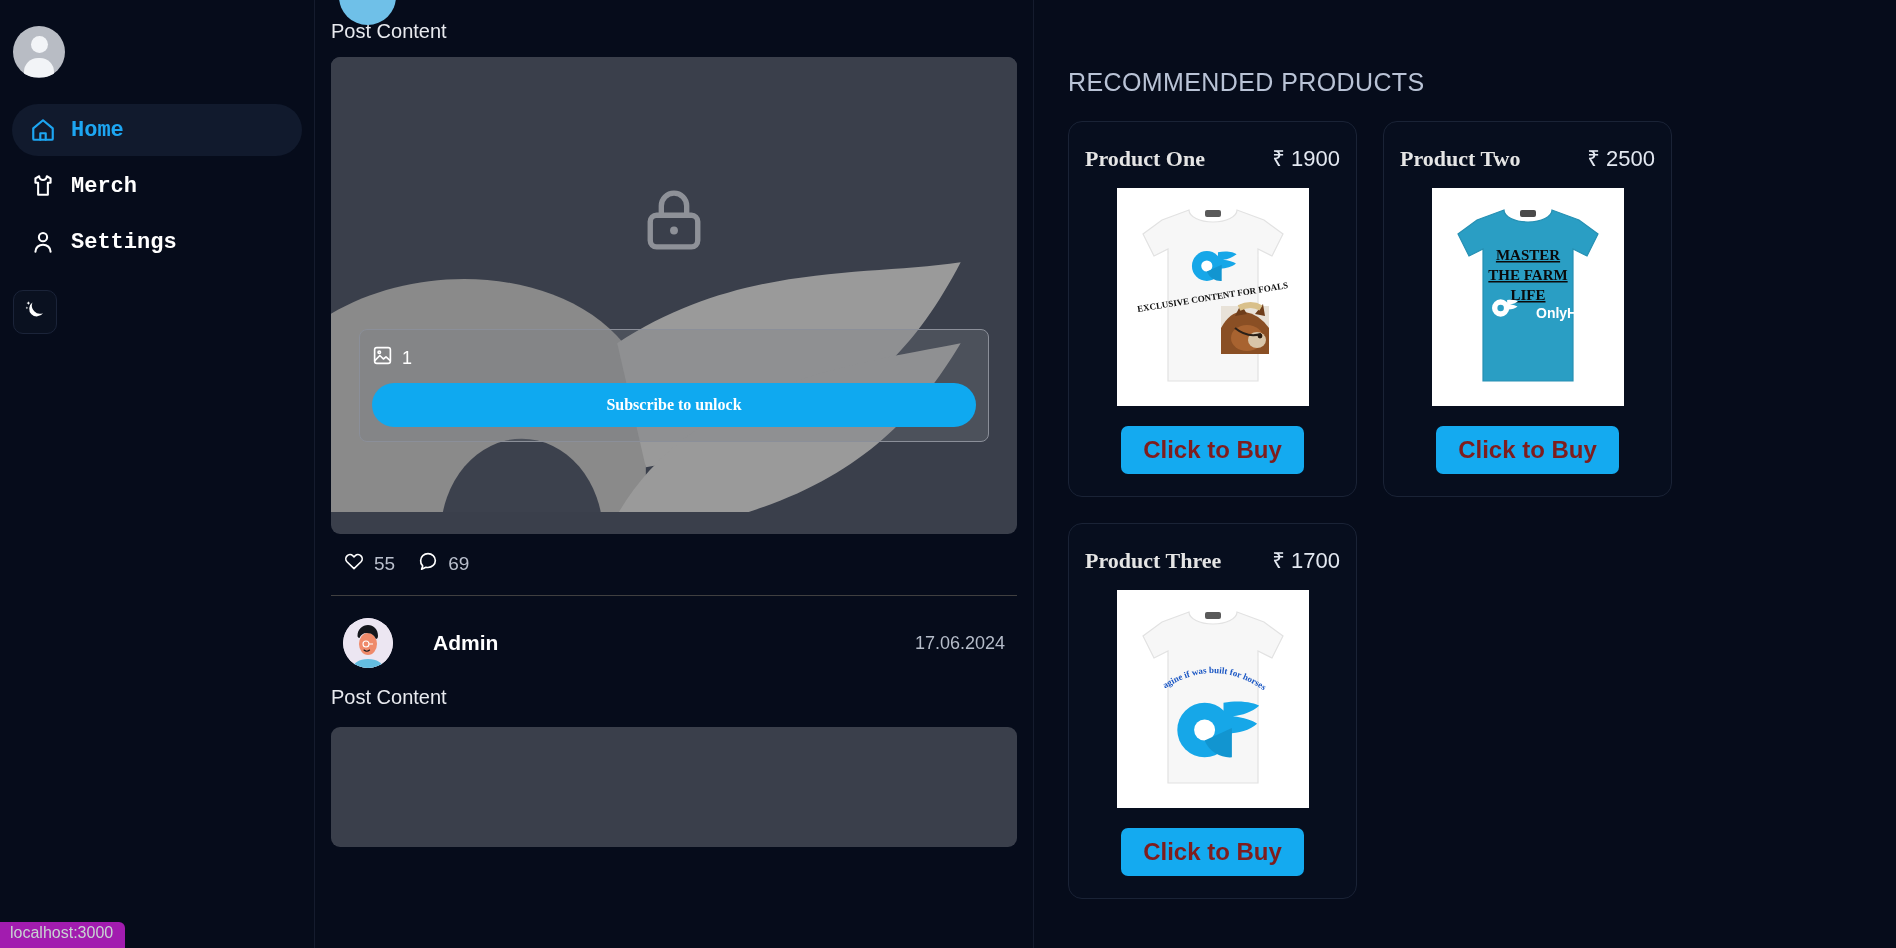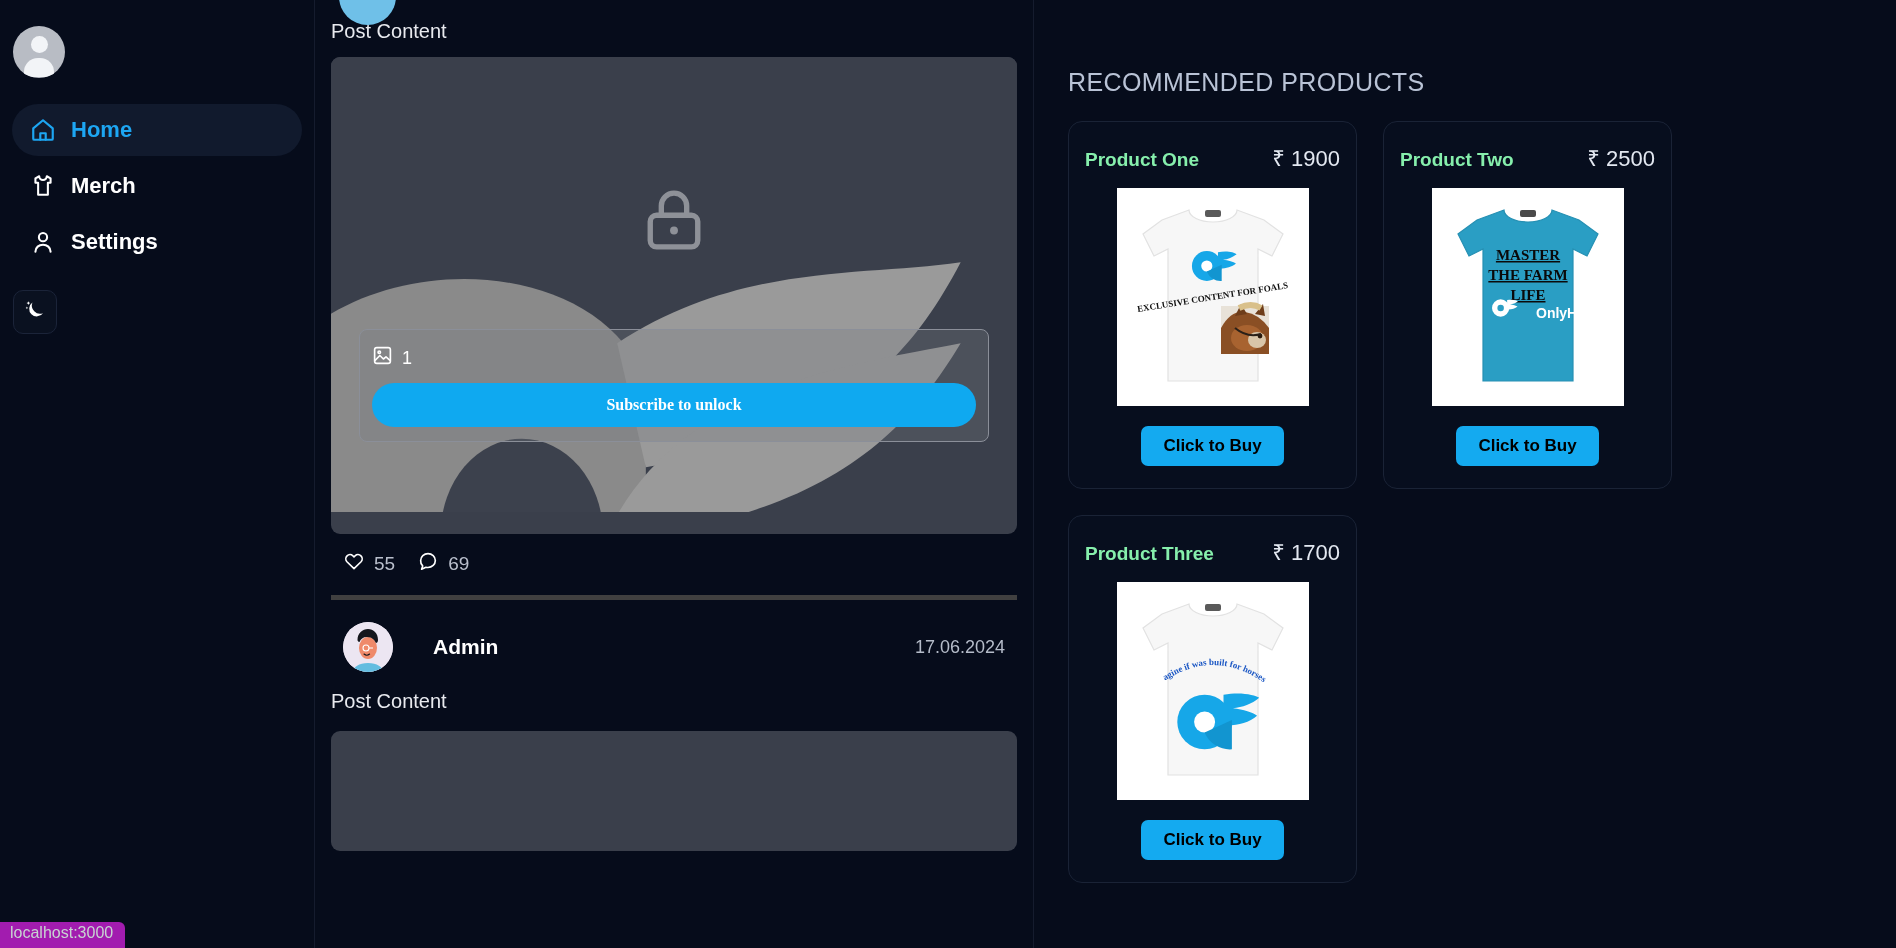--- a/index.html
+++ b/index.html
@@ -35,21 +35,21 @@
     content: ""; position: absolute;
     width: 30px; height: 19px; border-radius: 14px 14px 0 0;
     background: #f2f4f7; left: 11px; top: 32px;
   }
   .nav { display: flex; flex-direction: column; gap: 4px; padding: 0 12px; }
   .nav-item {
     display: flex; align-items: center; gap: 15px;
     height: 52px; padding: 0 18px;
     border-radius: 26px;
     color: #ffffff; font-size: 22px; font-weight: 700;
-    cursor: pointer; user-select: none;
+    cursor: pointer; user-select: none; font-family: Liberation Mono, monospace;
   }
   .nav-item.active { background: #111a2d; color: #1da6f2; }
   .nav-item .ico { width: 26px; height: 26px; display: flex; align-items: center; justify-content: center; }
   .nav-item .ico svg { width: 26px; height: 26px; }
   .theme-toggle {
     margin: 22px 0 0 13px;
     width: 44px; height: 44px; border-radius: 10px;
     border: 1px solid #1b2439; background: #0a1120;
     display: flex; align-items: center; justify-content: center;
     cursor: pointer;
@@ -106,21 +106,21 @@
     display: block; width: 100%;
     background: #0fa9f0; color: #ffffff;
     border: none; border-radius: 22px;
     height: 44px; font-size: 16px; font-weight: 700;
     font-family: Liberation Serif, serif;
     cursor: pointer;
   }
   .post-stats {
     display: flex; align-items: center; gap: 22px;
     padding: 16px 0 18px 12px;
-    border-bottom: 5px solid #404040;
+    border-bottom: 1px solid #404040;
   }
   .stat { display: flex; align-items: center; gap: 9px; color: #b9bfcc; font-size: 19px; cursor: pointer; }
   .post-header {
     display: flex; align-items: center;
     padding: 22px 12px 14px 12px;
     gap: 24px;
   }
   .author-avatar {
     width: 50px; height: 50px; border-radius: 50%;
     background: #ece6f2; overflow: hidden; position: relative;
@@ -144,31 +144,31 @@
   }
   .prod-grid { display: flex; flex-wrap: wrap; gap: 26px; }
   .product-card {
     width: 289px;
     border: 1px solid #1a2336;
     border-radius: 14px;
     background: #070e1e;
     padding: 20px 16px 22px 16px;
   }
   .prod-head { display: flex; align-items: baseline; justify-content: space-between; margin-bottom: 16px; }
-  .prod-name { color: #86efac; font-size: 19px; font-weight: 700; }
+  .prod-name { color: #e5e5e5; font-size: 22px; font-weight: 700; font-family: Liberation Serif, serif; }
   .prod-price { color: #e3e8f1; font-size: 22px; }
   .prod-img {
     width: 192px; height: 218px; margin: 7px auto;
     background: #ffffff; position: relative; overflow: hidden;
   }
   .buy-btn {
     display: block; margin: 20px auto 0 auto;
-    background: #14aaf0; color: #000000;
+    background: #14aaf0; color: #7f1d1d;
     border: none; border-radius: 7px;
-    padding: 10px 22px; font-size: 17px; font-weight: 700;
+    padding: 10px 22px; font-size: 24px; font-weight: 700;
     font-family: "Liberation Sans", sans-serif; cursor: pointer;
   }
   .tee { position: absolute; left: 0; top: 0; width: 192px; height: 218px; }
   .tee-text { font-family: "Liberation Serif", serif; font-weight: bold; }
 </style>
 </head>
 <body>
 
 <div class="app">
 

